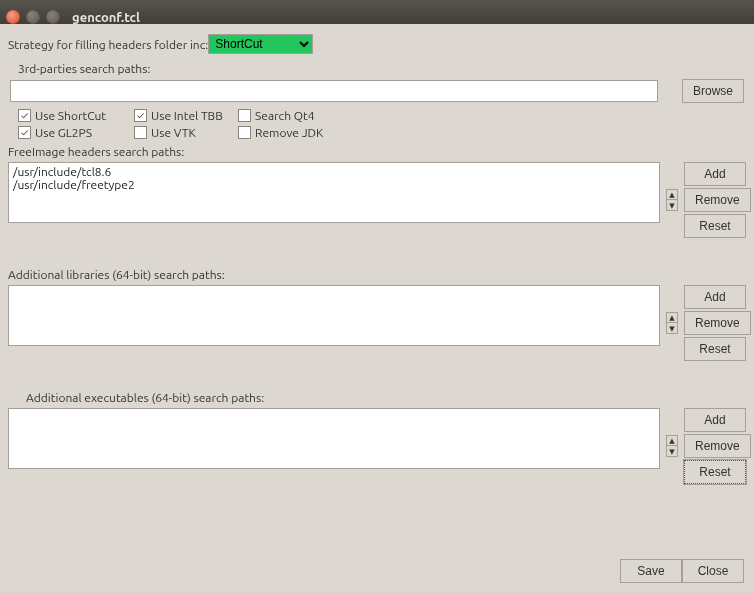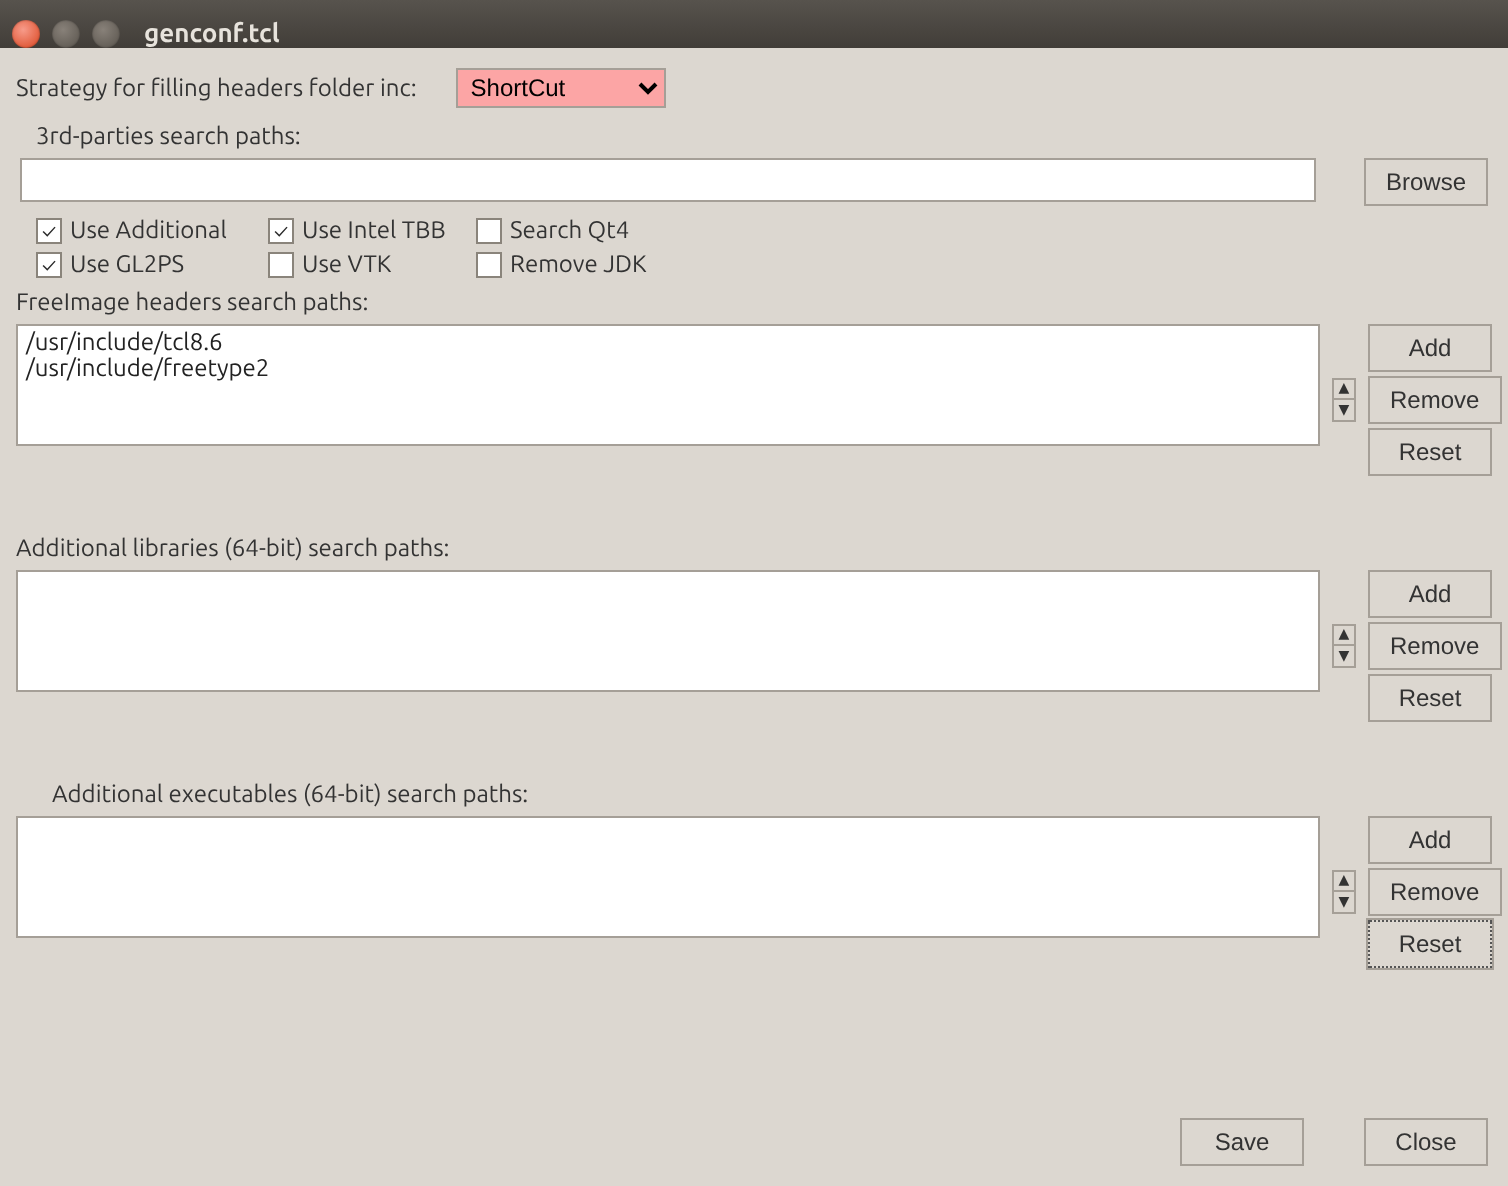--- a/index.html
+++ b/index.html
@@ -36,34 +36,35 @@
   }
   .content {
     padding: 8px 8px 8px 8px;
     background: #dcd7d0;
     height: calc(593px - 24px);
     position: relative;
   }
   .row { display: flex; align-items: center; }
   .label { color: #333; }
   select.combo {
-    background: #fca5a5;
+    background: #22c55e;
     border: 1px solid #a59f97;
     height: 20px;
     font-size: 12px;
     padding: 0 2px;
     width: 105px;
   }
   .section-label {
     margin: 8px 0 4px 10px;
     color: #333;
   }
   .thirdparty-row {
     display: flex;
     gap: 24px;
+    align-items: center;
     padding: 0 2px 0 2px;
   }
   input.text {
     flex: 1;
     height: 22px;
     border: 1px solid #a59f97;
     background: #fff;
     font-size: 12px;
     padding: 2px 4px;
   }
@@ -149,24 +150,23 @@
     align-items:center;
     justify-content:center;
     color:#333;
   }
   .spin-btn + .spin-btn { border-top: none; }
   .bottom-bar {
     position: absolute;
     bottom: 10px;
     right: 10px;
     display: flex;
-    gap: 30px;
   }
   .bottom-bar button.push { min-width: 62px; }
-  .strategy-row { margin: 2px 0 0 0; gap: 20px; }
+  .strategy-row { margin: 2px 0 0 0; gap: 0; }
   .spacer { height: 22px; }
 </style>
 </head>
 <body>
 
 <div class="titlebar">
   <span class="win-btn win-close"></span>
   <span class="win-btn win-min"></span>
   <span class="win-btn win-max"></span>
   <span class="title">genconf.tcl</span>
@@ -183,21 +183,21 @@
 
   <div class="section-label">3rd-parties search paths:</div>
   <div class="thirdparty-row">
     <input class="text" type="text" value="" style="">
     <button class="push" style="min-width:60px">Browse</button>
   </div>
 
   <div class="check-grid">
     <div class="check-cell">
       <span class="cb">✓</span>
-      <span>Use Additional</span>
+      <span>Use ShortCut</span>
     </div>
     <div class="check-cell">
       <span class="cb">✓</span>
       <span>Use Intel TBB</span>
     </div>
     <div class="check-cell">
       <span class="cb"></span>
       <span>Search Qt4</span>
     </div>
     <div class="check-cell">

